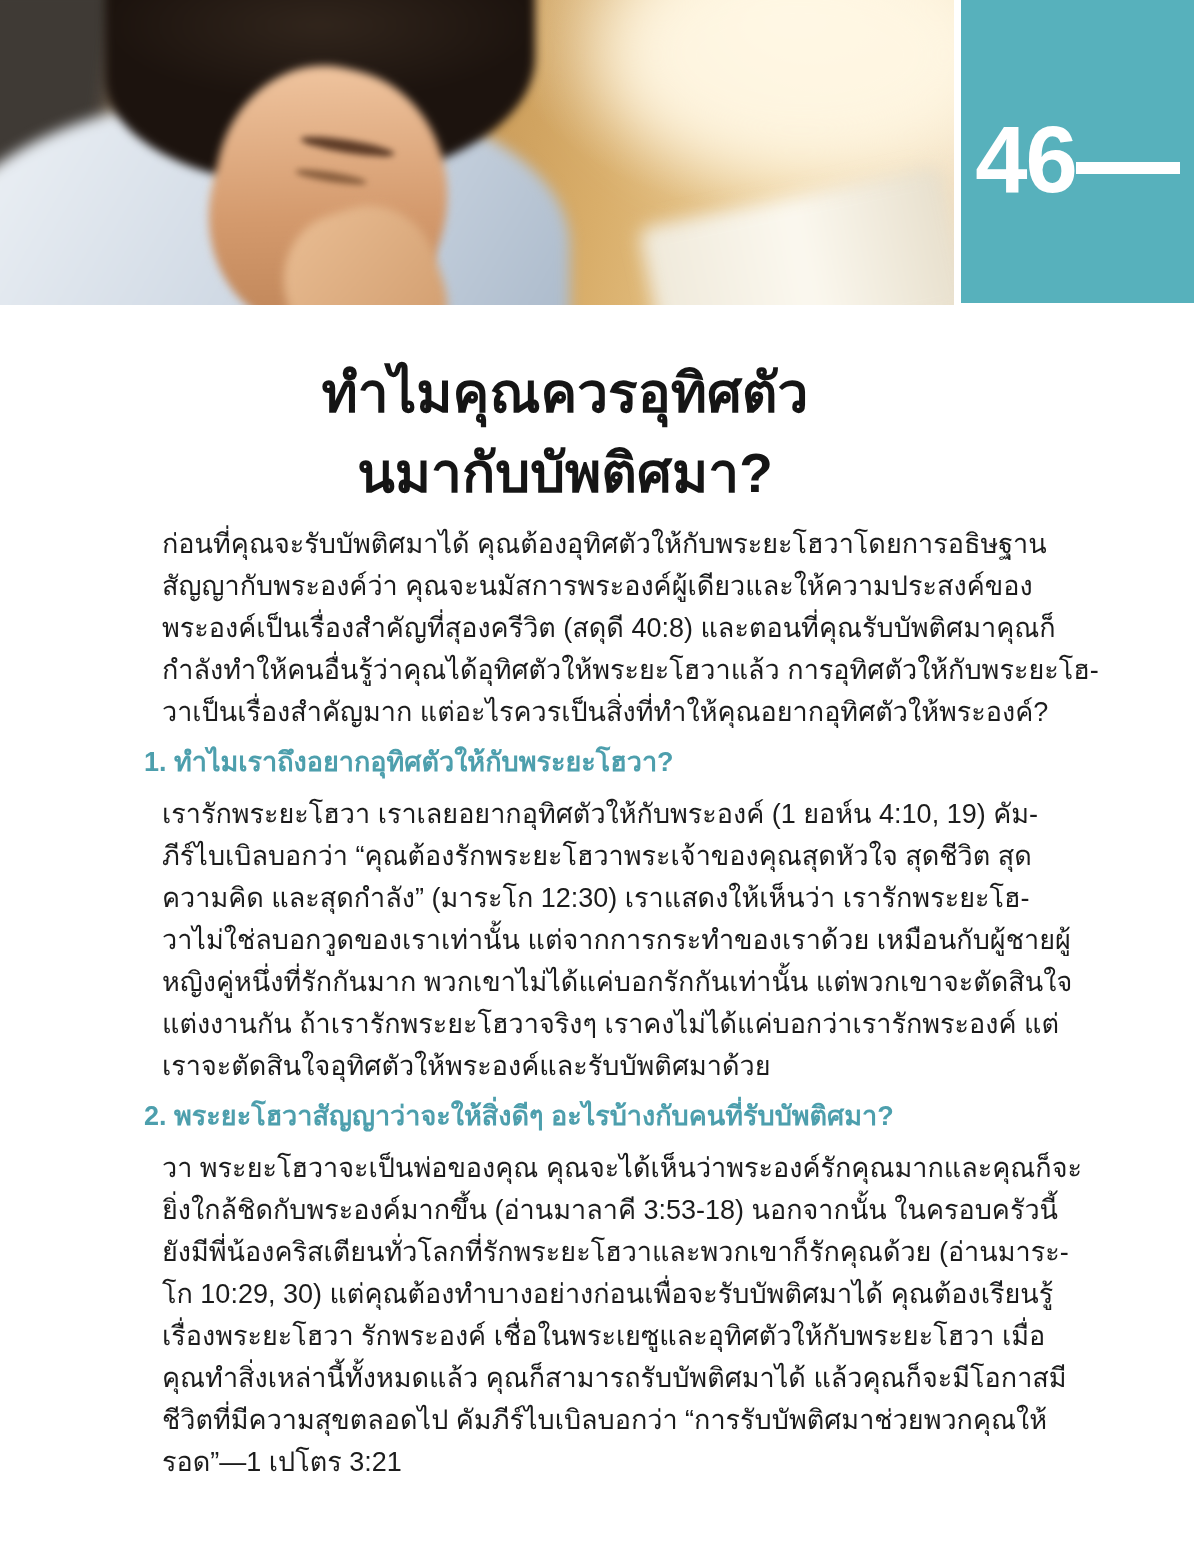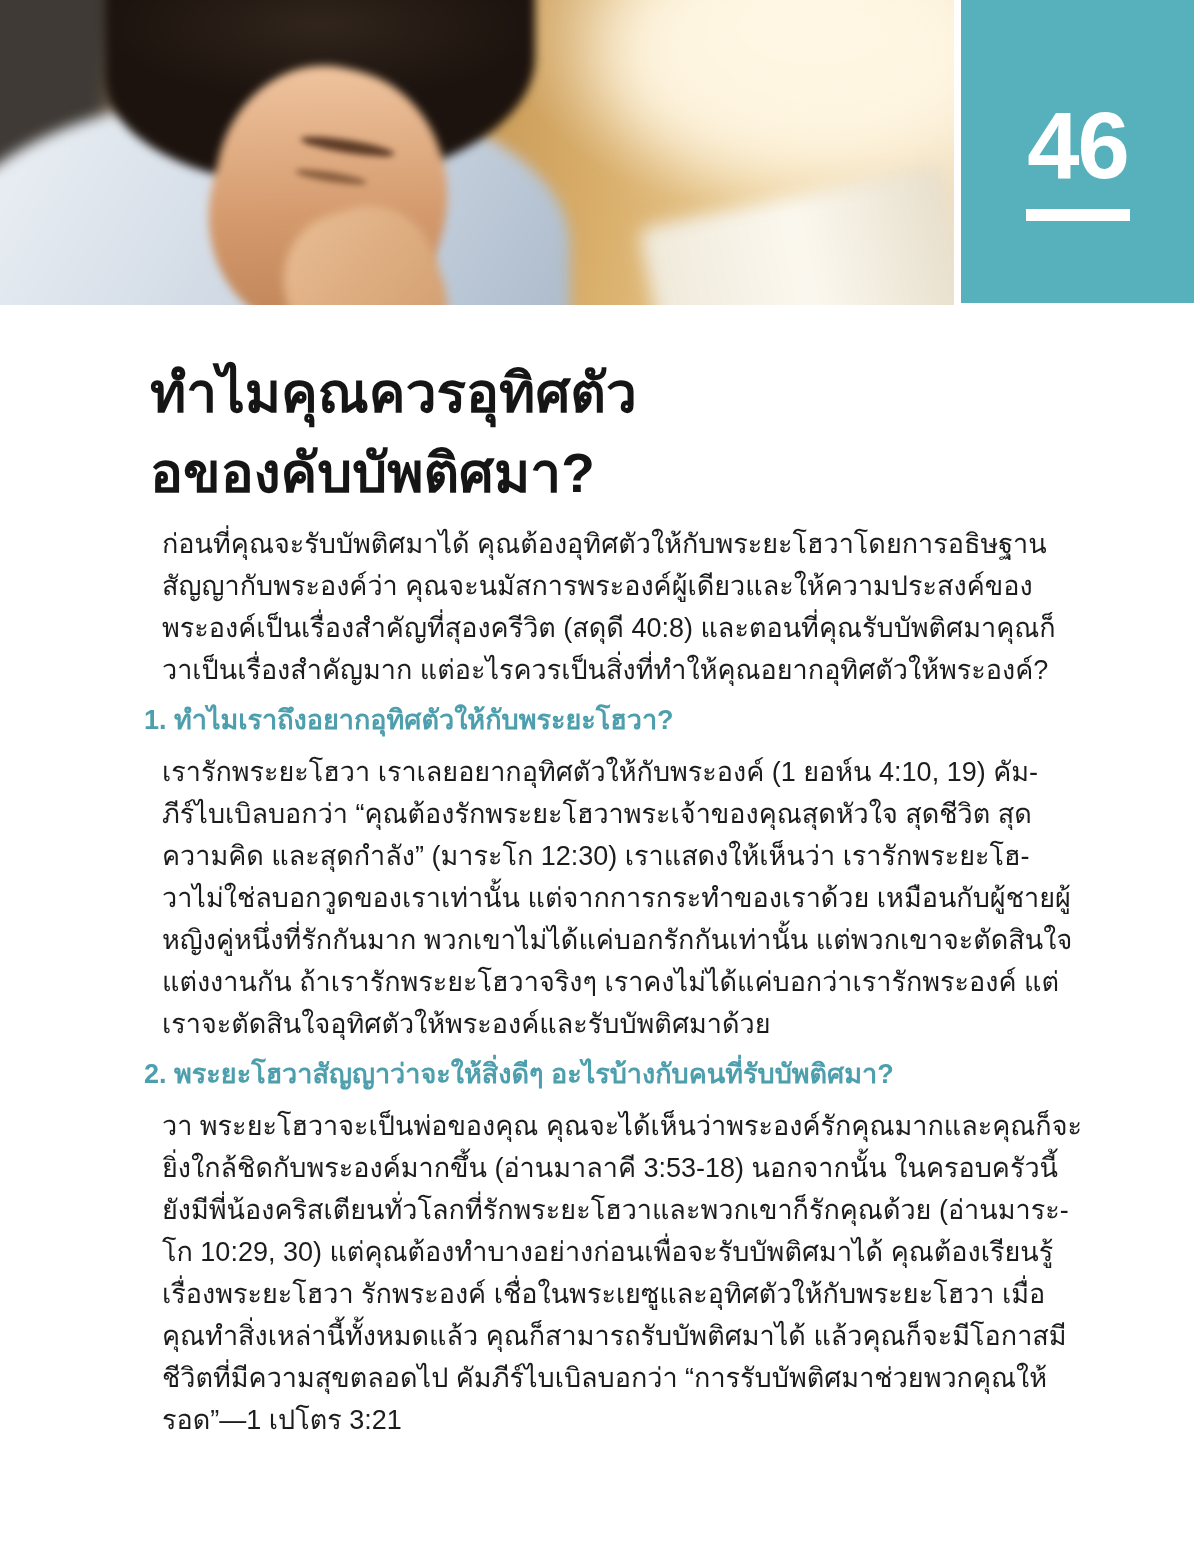--- a/index.html
+++ b/index.html
@@ -48,35 +48,36 @@
     background:#5e3c27;transform:rotate(9deg);filter:blur(3px);}
   .p-eye{left:295px;top:172px;width:72px;height:10px;border-radius:50%;
     background:#8a5f3e;transform:rotate(9deg);filter:blur(3px);}
   .p-hand{left:288px;top:208px;width:155px;height:170px;border-radius:42%;
     background:linear-gradient(150deg,#e9bd93,#cf9a6b);
     transform:rotate(-18deg);filter:blur(5px);}
 
   .badge{
     position:absolute;left:961px;top:0;width:233px;height:303px;
     background:var(--teal-block);
-    display:flex;flex-direction:column;align-items:center;justify-content:center;
+    display:flex;align-items:center;justify-content:center;
     padding-top:16px;
   }
   .badge-number{
     color:#fff;font-weight:700;font-size:94px;line-height:1;
     letter-spacing:-2px;
   }
   .badge-rule{width:104px;height:12px;background:#fff;margin-top:16px;}
 
   
   .content{padding:0 220px 0 162px;}
   h1.title{
     margin:48px 0 0 -12px;
     font-size:55px;line-height:80px;font-weight:700;color:#151515;
     white-space:nowrap;
+    text-align:center;
   }
   .para{margin-top:10px;}
   .para .line{
     font-size:27px;line-height:42px;color:var(--ink);white-space:nowrap;
   }
   .para .line span.bold{font-weight:400;}
   h2.qhead{
     margin:8px 0 0 -18px;
     font-size:27px;line-height:42px;font-weight:700;color:var(--teal-heading);
     white-space:nowrap;
@@ -101,26 +102,27 @@
     </div>
 
     <div class="badge">
       <div class="badge-number">46</div>
       <div class="badge-rule"></div>
     </div>
   </header>
 
   <main class="content">
 
-    <h1 class="title"><span>ทำไมคุณควรอุทิศตัว</span><br><span>อของคับบัพติศมา?</span></h1>
+    <h1 class="title"><span>ทำไมคุณควรอุทิศตัว</span><br><span>นมากับบัพติศมา?</span></h1>
 
     <div class="para">
         <div class="line"><span>ก่อนที่คุณจะรับบัพติศมาได้ คุณต้องอุทิศตัวให้กับพระยะโฮวาโดยการอธิษฐาน</span></div>
         <div class="line"><span>สัญญากับพระองค์ว่า คุณจะนมัสการพระองค์ผู้เดียวและให้ความประสงค์ของ</span></div>
         <div class="line"><span>พระองค์เป็นเรื่องสำคัญที่สุองครีวิต (สดุดี 40:8) และตอนที่คุณรับบัพติศมาคุณก็</span></div>
+        <div class="line"><span>กำลังทำให้คนอื่นรู้ว่าคุณได้อุทิศตัวให้พระยะโฮวาแล้ว การอุทิศตัวให้กับพระยะโฮ-</span></div>
         <div class="line"><span>วาเป็นเรื่องสำคัญมาก แต่อะไรควรเป็นสิ่งที่ทำให้คุณอยากอุทิศตัวให้พระองค์?</span></div>
       </div>
 
     <h2 class="qhead">1. ทำไมเราถึงอยากอุทิศตัวให้กับพระยะโฮวา?</h2>
 
     <div class="para">
         <div class="line"><span>เรารักพระยะโฮวา เราเลยอยากอุทิศตัวให้กับพระองค์ (1 ยอห์น 4:10, 19) คัม-</span></div>
         <div class="line"><span>ภีร์ไบเบิลบอกว่า </span><span class="bold">“คุณต้องรักพระยะโฮวาพระเจ้าของคุณสุดหัวใจ สุดชีวิต สุด</span></div>
         <div class="line"><span class="bold">ความคิด และสุดกำลัง”</span><span> (มาระโก 12:30) เราแสดงให้เห็นว่า เรารักพระยะโฮ-</span></div>
         <div class="line"><span>วาไม่ใช่ลบอกวูดของเราเท่านั้น แต่จากการกระทำของเราด้วย เหมือนกับผู้ชายผู้</span></div>

